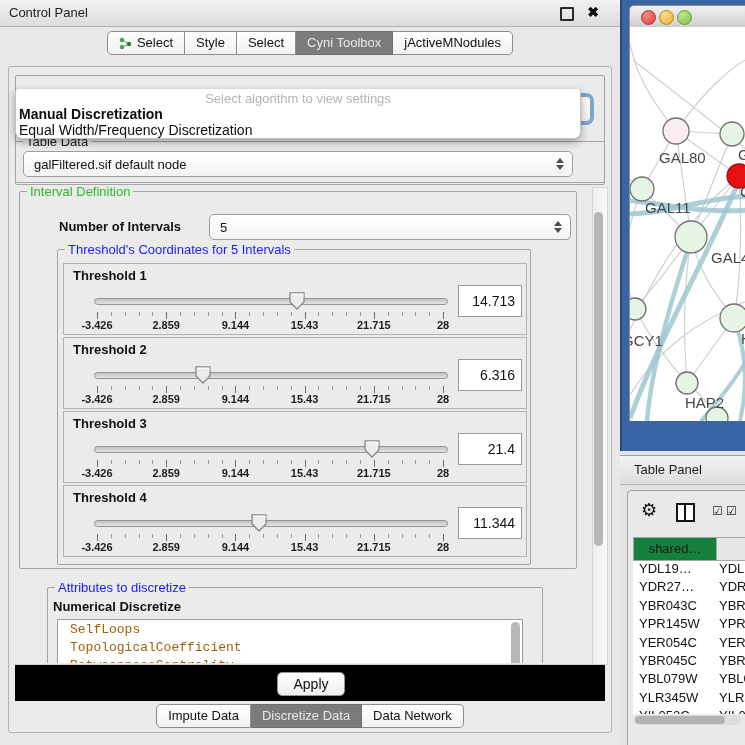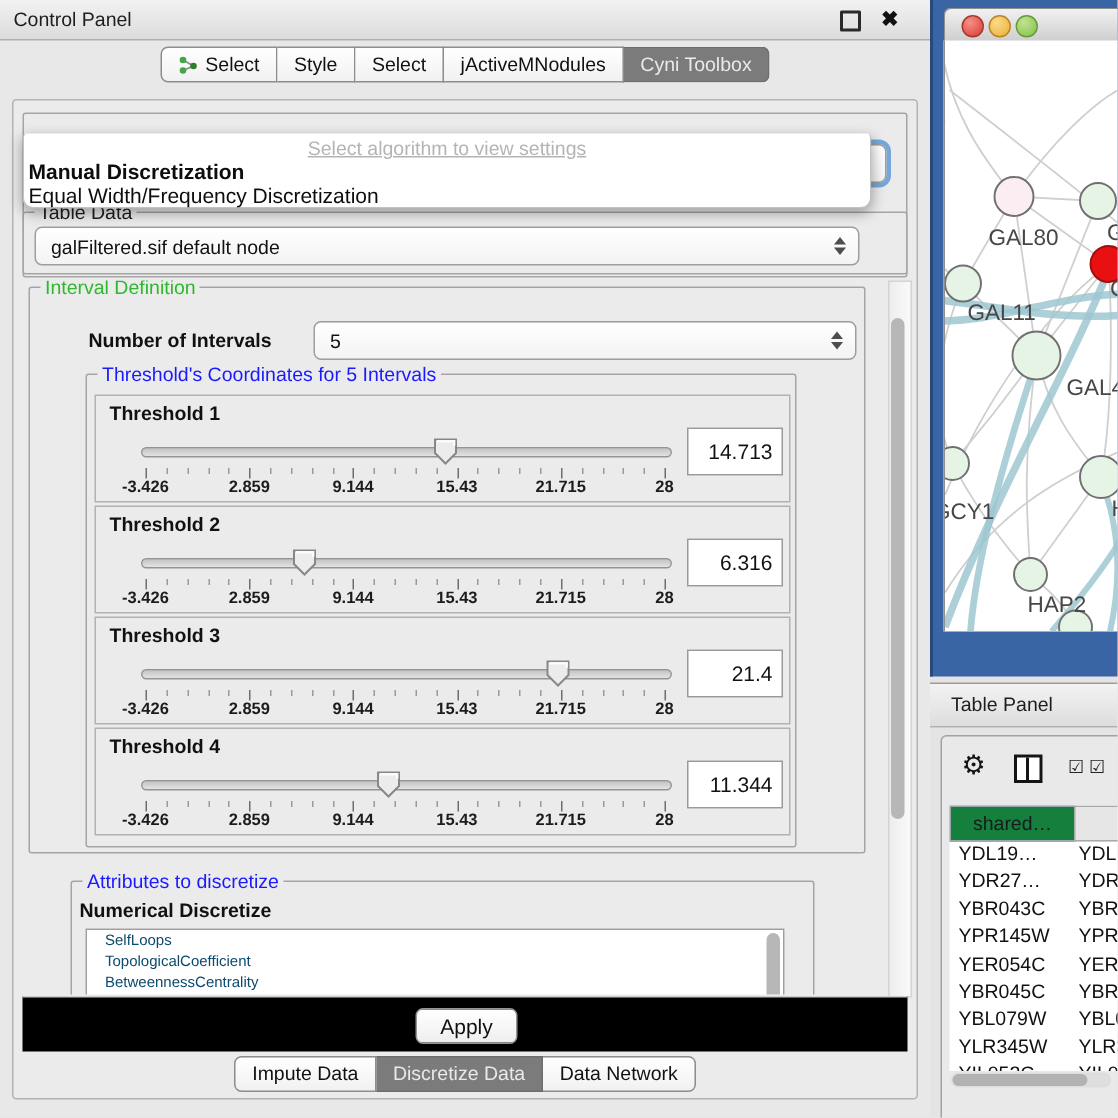--- a/index.html
+++ b/index.html
@@ -31,41 +31,41 @@
   .combo{position:absolute;background:linear-gradient(#ffffff,#f3f3f3);border:1px solid #9e9e9e;
     border-radius:5px;font-size:13px;color:#111;display:flex;align-items:center;padding-left:10px;}
   .stepper{position:absolute;right:8px;top:50%;transform:translateY(-50%);display:flex;flex-direction:column;gap:2px;}
   .stepper i{display:block;width:0;height:0;border-left:4px solid transparent;border-right:4px solid transparent;}
   .stepper .up{border-bottom:5px solid #4d4d4d;}
   .stepper .dn{border-top:5px solid #4d4d4d;}
   
   #popup{position:absolute;left:6px;top:22px;width:564px;height:49px;background:#ffffff;
     border:1px solid #c2c2c2;border-top:none;border-radius:3px 3px 7px 7px;
     box-shadow:0 3px 9px rgba(0,0,0,.35);z-index:30;}
-  #popup-hint{position:absolute;left:0;right:0;top:2px;text-align:center;font-size:13px;color:#b4b4b4;text-decoration:underline;}
+  #popup-hint{position:absolute;left:0;right:0;top:2px;text-align:center;font-size:13px;color:#b4b4b4;}
   .popup-item{position:absolute;left:3px;font-size:14px;color:#0d0d0d;white-space:nowrap;}
   
   #scrollarea{position:absolute;left:6px;top:120px;width:576px;height:476px;overflow:hidden;}
   #vscroll{position:absolute;left:583px;top:120px;width:14px;height:476px;background:linear-gradient(to right,#ededed,#fafafa);border:1px solid #d4d4d4;}
   #vscroll-thumb{position:absolute;left:1px;top:24px;width:9px;height:334px;background:#b7b7b7;border-radius:5px;}
   
   .tpanel{position:absolute;left:48px;width:462px;height:70px;border:1px solid #b2b2b2;background:#ebebeb;}
   .tlabel{position:absolute;left:9px;top:4px;font-size:13px;font-weight:bold;color:#111;text-align:right;}
   .track{position:absolute;left:30px;top:34px;width:352px;height:5px;border:1px solid #949494;border-radius:4px;
     background:linear-gradient(#c3c3c3,#e3e3e3);}
   .thumb{position:absolute;top:27px;}
   .tick{position:absolute;width:1px;background:#6e6e6e;}
   .tick.maj{top:48px;height:7px;}
   .tick.min{top:48px;height:4px;background:#9a9a9a;}
   .ticklab{position:absolute;top:55px;transform:translateX(-50%);font-size:11px;font-weight:bold;color:#1c1c1c;white-space:nowrap;}
   .vbox{position:absolute;left:394px;top:21px;width:56px;height:30px;background:#fff;border:1px solid #9a9a9a;
     font-size:14px;color:#111;text-align:right;padding:0 6px 0 0;font-family:"Liberation Sans",sans-serif;}
   
   #attrlist{position:absolute;left:42px;top:432px;width:464px;height:60px;background:#fff;border:1px solid #9e9e9e;}
-  .attr-item{font-size:10px;color:#0c4a6e;padding:2px 0 1px 12px;white-space:nowrap;}
+  .attr-item{font-size:13px;color:#a16207;padding:2px 0 1px 12px;white-space:nowrap;font-family:Liberation Mono, monospace;}
   #attrscroll{position:absolute;right:2px;top:2px;width:9px;height:54px;background:#b7b7b7;border-radius:5px;}
   
   #applystrip{position:absolute;left:6px;top:597px;width:590px;height:36px;background:#000000;border-top:1px solid #cccccc;}
   #applybtn{position:absolute;left:262px;top:7px;width:66px;height:22px;background:linear-gradient(#ffffff,#eeeeee);
     border:1px solid #949494;border-radius:5px;font-size:14px;color:#111;text-align:center;line-height:22px;}
   
   #netframe{position:absolute;left:620px;top:0;width:125px;height:451px;background:#3a65a5;border-left:2px solid #27497e;}
   #nettitle{position:absolute;left:629px;top:5px;width:116px;height:22px;background:linear-gradient(#f1f1f1,#cdcdcd);
     border:1px solid #8f8f8f;border-radius:5px 0 0 0;border-right:none;}
   .tl{position:absolute;top:4px;width:13px;height:13px;border-radius:50%;}
@@ -111,25 +111,25 @@
           <circle cx="10" cy="7" r="2.2" fill="#2f7d2f"></circle>
         </svg>
         <span>Select</span>
       </div>
       <div class="tab">
         <span>Style</span>
       </div>
       <div class="tab">
         <span>Select</span>
       </div>
-      <div class="tab">
-        <span>jActiveMNodules</span>
-      </div>
       <div class="tab sel">
         <span>Cyni Toolbox</span>
+      </div>
+      <div class="tab">
+        <span>jActiveMNodules</span>
       </div>
     </div>
 
   <div id="outer">
 
     <div class="group" style="left:6px;top:8px;width:588px;height:106px;"></div>
     <div class="gtitle" style="left:14px;top:1px;color:#9ab89a;margin-top:36px;">Discretization Algorithm</div>
 
     <div class="combo" style="left:20px;top:29px;width:550px;height:24px;box-shadow:0 0 0 3px #74a8dc;z-index:5;"></div>
 

